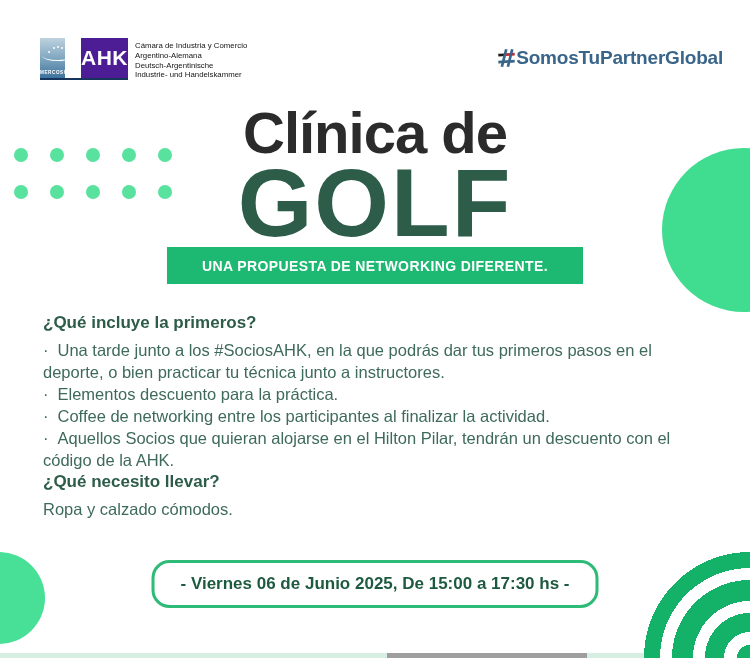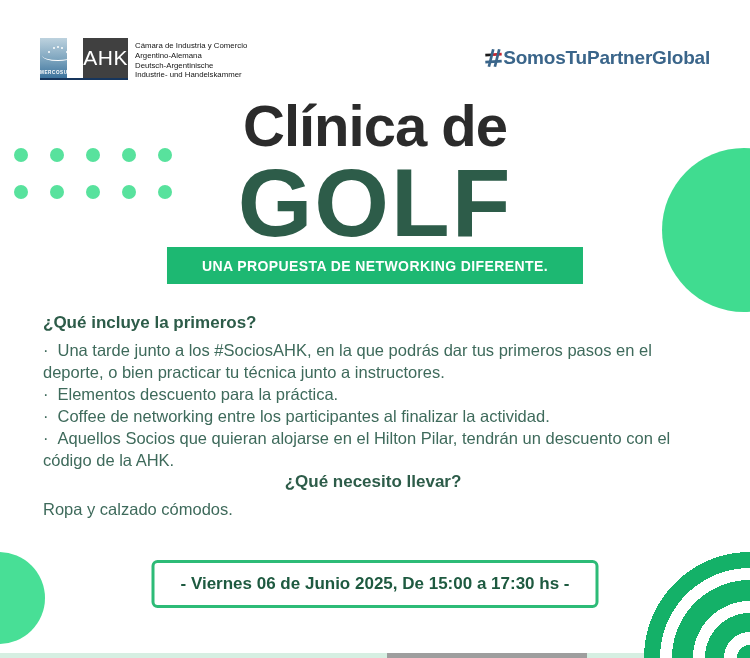--- a/index.html
+++ b/index.html
@@ -21,36 +21,36 @@
   }
   .mercosur-swoosh {
     position:absolute; top:12px; left:2px; width:32px; height:10px;
     border-bottom:1.5px solid #ffffff; border-radius:50%;
   }
   .mercosur-label {
     position:absolute; bottom:3px; left:0; right:0; text-align:center;
     color:#ffffff; font-size:4.6px; font-weight:bold; letter-spacing:0.6px;
   }
   .ahk-panel {
-    width:51px; background:#404040; color:#ffffff; display:flex;
+    width:51px; background:#4c1d95; color:#ffffff; display:flex;
     align-items:center; justify-content:center;
-    font-weight:normal; font-size:21px; letter-spacing:0.5px;margin-left:16px;
+    font-weight:bold; font-size:21px; letter-spacing:0.5px;margin-left:16px;
   }
   .org-lines { margin-left:7px; padding-top:3px; font-size:7.8px; line-height:9.8px; color:#141414; }
   .org-lines .bold { font-weight:normal; }
 
   .hashtag {
-    position:absolute; right:40px; top:47px; display:flex; align-items:center;
+    position:absolute; right:27px; top:47px; display:flex; align-items:center;
     color:#3a658a; font-weight:bold; font-size:19px; letter-spacing:-0.2px;
   }
   .hashtag svg { margin-right:1px; }
 
   
   .title1 {
-    position:absolute; top:84px; left:0; right:0; margin:8px; text-align:center;
+    position:absolute; top:84px; left:0; right:0; margin:15px; text-align:center;
     font-size:58px; font-weight:bold; color:#2b2b2b; letter-spacing:-1px;
   }
   .title2 {
     position:absolute; top:136px; left:0; right:0; margin:12px; text-align:center;
     font-size:96px; font-weight:bold; color:#2d5c49; letter-spacing:2px;
   }
   .banner {
     position:absolute; top:247px; left:50%; transform:translateX(-50%);
     background:#1db872; color:#ffffff; white-space:nowrap;
     font-weight:bold; font-size:14px; letter-spacing:0.4px; padding:11px 35px 10px;
@@ -74,26 +74,26 @@
       #14b168 26px 45px, #ffffff 45px 57px,
       #14b168 57px 78px, #ffffff 78px 90px,
       #14b168 90px 106px, transparent 106px);
   }
 
   
   .body-copy { position:absolute; left:43px; top:312px; width:660px; color:#3e6a5b; font-size:16.5px; line-height:22px; }
   .body-copy h2 { margin:0 0 5px 0; font-size:17px; font-weight:bold; color:#2d5c49; }
   .body-copy p { margin:0; }
   .bchar { margin-right:9px; }
-  .section2 { margin-top:25px;text-align:center; }
+  .section2 { margin-top:25px; }
 
   
   .event-box {
     position:absolute; top:560px; left:50%; transform:translateX(-50%);
-    border:3px solid #2dbb77; border-radius:6px; padding:9px 26px 10px;
+    border:3px solid #2dbb77; border-radius:18px; padding:9px 26px 10px;
     text-align:center; color:#1e5a40; font-weight:bold; font-size:17px;
     line-height:23px; white-space:nowrap; background:#ffffff;
   }
 </style>
 </head>
 <body>
 
 <div class="canvas">
 
   <div class="logo-wrap">

